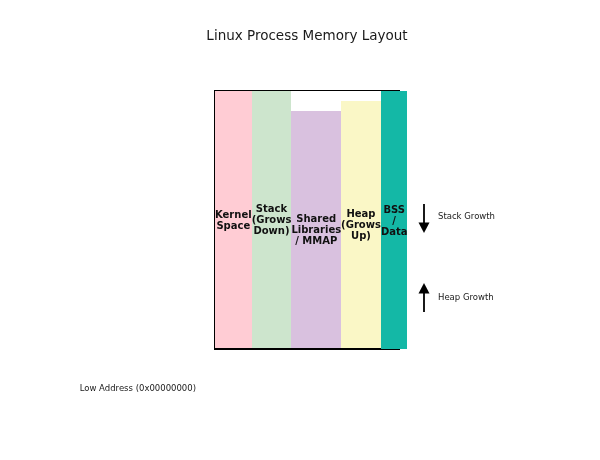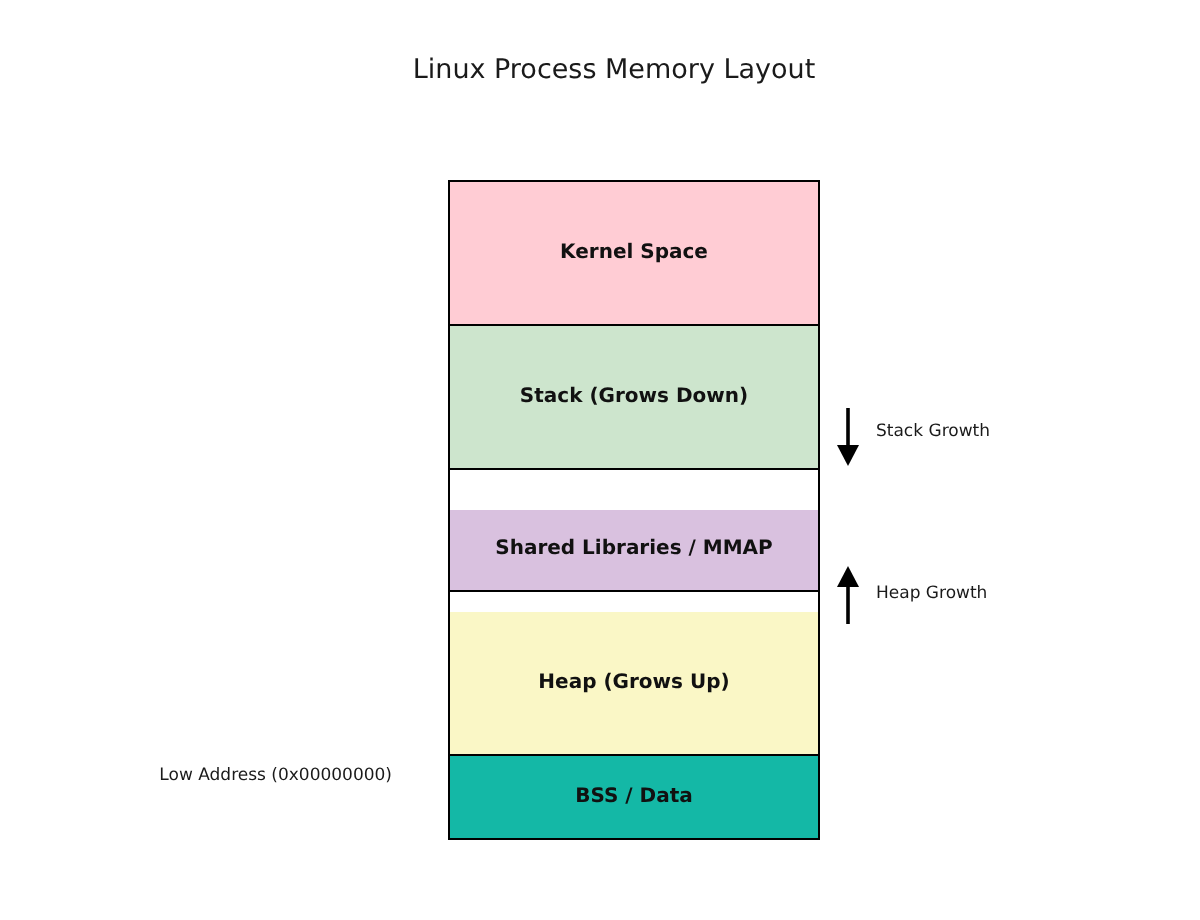--- a/index.html
+++ b/index.html
@@ -20,26 +20,26 @@
     position: absolute;
     top: 27px;
     left: 7px;
     width: 600px;
     text-align: center;
     font-size: 13.5px;
     color: #1a1a1a;
   }
   .memory-stack {
     position: absolute;
-    left: 224px;
+    left: 214px;
     top: 90px;
     width: 186px;
-    height: 330px;
+    height: 260px;
     display: flex;
-    flex-direction: column;
+    flex-direction: row;
     border: 1px solid #000000;
     box-sizing: border-box;
   }
   .mem-section {
     display: flex;
     align-items: center;
     justify-content: center;
     border-bottom: 1px solid #000000;
     box-sizing: border-box;
     font-size: 10px;

